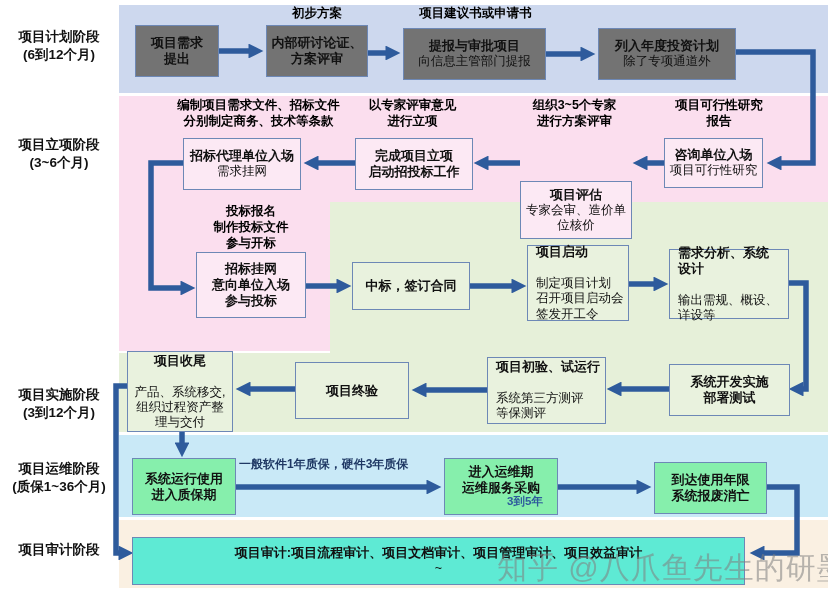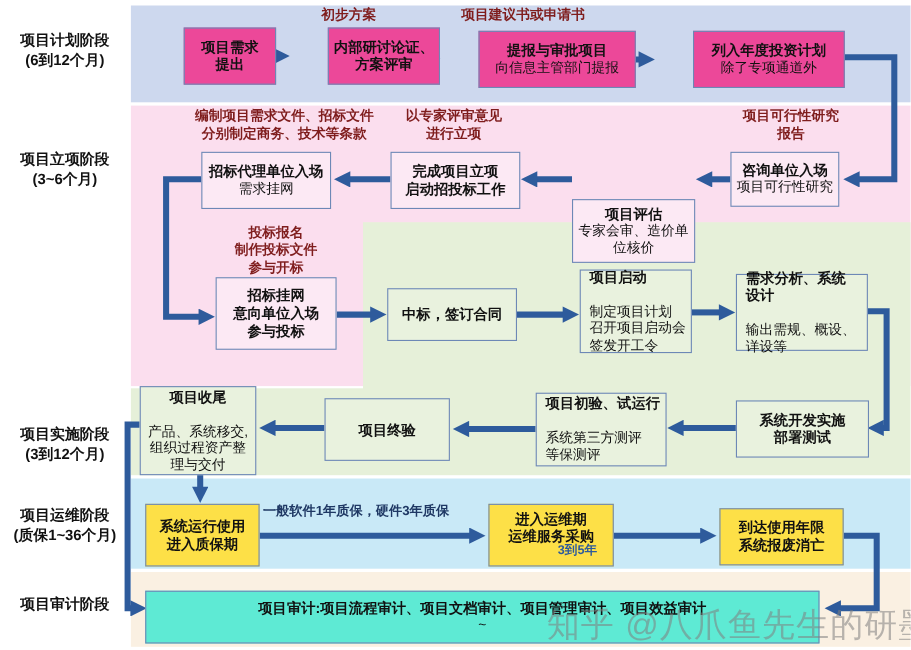--- a/index.html
+++ b/index.html
@@ -11,26 +11,26 @@
   .bg-band-green{background:#e6f0d9;}
   .bg-band-cyan{background:#c9e9f7;}
   .bg-band-cream{background:#faf0e2;}
   .box{position:absolute;border:1.5px solid #6d88b6;box-sizing:border-box;
        display:flex;flex-direction:column;justify-content:center;align-items:center;
        text-align:center;padding:2px 4px;}
   .box.left{align-items:flex-start;text-align:left;padding-left:8px;}
   .box .t{font-weight:bold;font-size:13px;line-height:1.22;color:#111;white-space:pre-line;}
   .box .s{font-size:12.5px;line-height:1.22;color:#111;white-space:pre-line;}
   .box .n{font-size:11.5px;font-weight:bold;color:#2e5b9c;line-height:1.2;margin-left:48px;}
-  .bg-blue{background:#ec4899;margin-left:32px;}
+  .bg-blue{background:#737373;}
   .bg-pink{background:#fce9f4;}
   .bg-green{background:#e9f2de;gap:16px;}
-  .bg-cyan{background:#fde047;}
+  .bg-cyan{background:#86efac;}
   .bg-cream{background:#5eead4;}
-  .ann{position:absolute;color:#7f1d1d;font-weight:bold;font-size:12.5px;line-height:1.28;
+  .ann{position:absolute;color:#000000;font-weight:bold;font-size:12.5px;line-height:1.28;
        text-align:center;white-space:pre-line;}
   .phase{position:absolute;left:0;width:118px;text-align:center;font-weight:bold;
          font-size:13.5px;line-height:1.32;white-space:pre-line;color:#111;}
   .warranty-note{position:absolute;color:#1f3864;font-size:12px;font-weight:bold;white-space:nowrap;}
   .watermark{position:absolute;left:497px;top:548px;font-size:30px;color:#808080;opacity:.55;
              white-space:nowrap;letter-spacing:1px;}
   svg.arrows{position:absolute;left:0;top:0;pointer-events:none;}
 </style>
 </head>
 <body>
@@ -83,20 +83,22 @@
       <polyline points="767,487 797,487 797,553 763,553" marker-end="url(#ah)"></polyline>
     </g>
   </svg>
 
   <div class="ann" style="left:257px;top:5px;width:120px;">初步方案</div>
   <div class="ann" style="left:398px;top:5px;width:155px;">项目建议书或申请书</div>
   <div class="ann" style="left:151px;top:97px;width:215px;">编制项目需求文件、招标文件
 分别制定商务、技术等条款</div>
   <div class="ann" style="left:350px;top:97px;width:125px;">以专家评审意见
 进行立项</div>
+  <div class="ann" style="left:512px;top:97px;width:125px;">组织3~5个专家
+进行方案评审</div>
   <div class="ann" style="left:658px;top:97px;width:122px;">项目可行性研究
 报告</div>
   <div class="ann" style="left:196px;top:203px;width:110px;">投标报名
 制作投标文件
 参与开标</div>
   <div class="warranty-note" style="left:239px;top:456px;">一般软件1年质保，硬件3年质保</div>
 
   <div class="box bg-blue" style="left:135px;top:25px;width:84px;height:52px;">
     <div class="t">项目需求
 提出</div>

